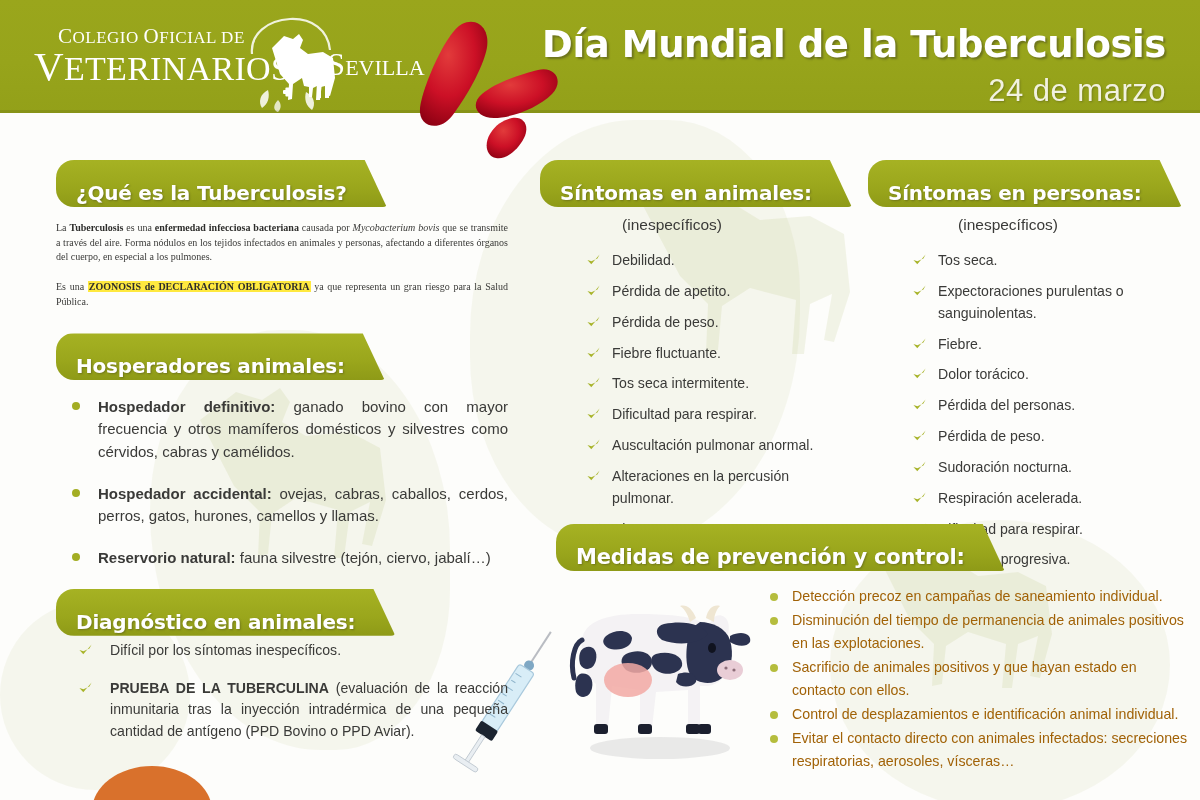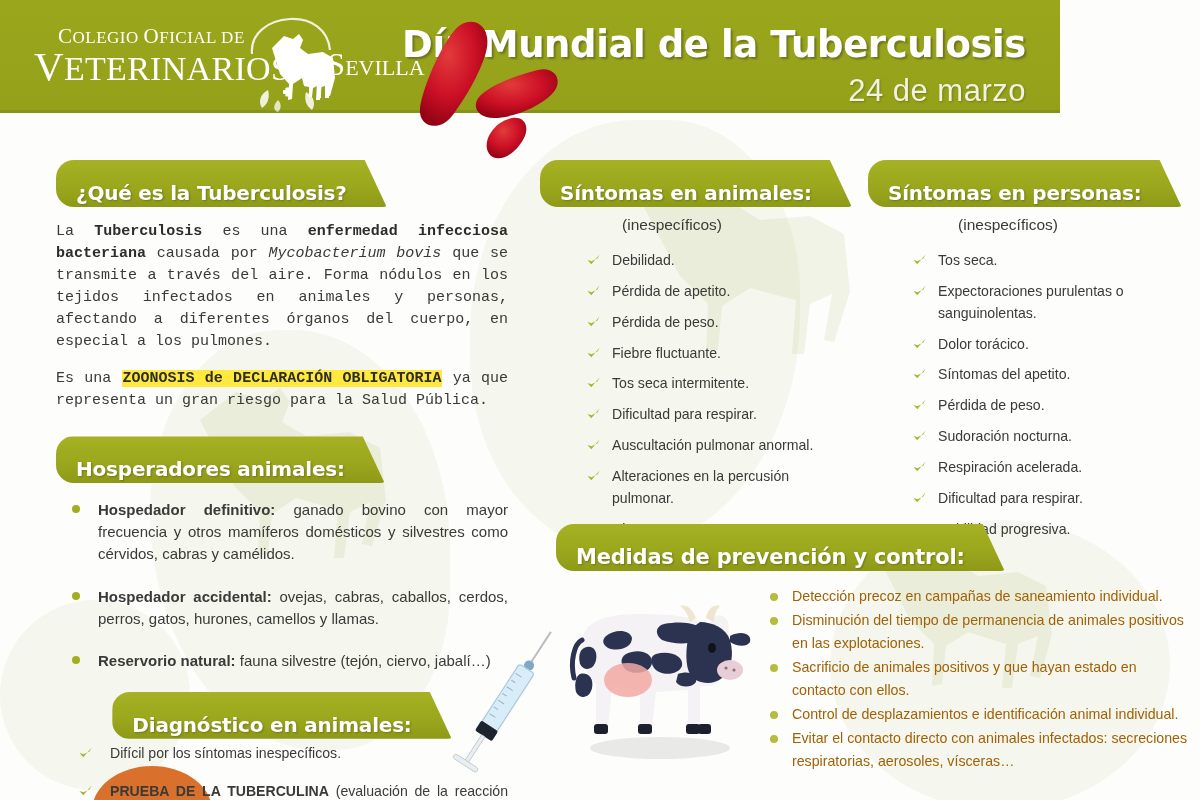--- a/index.html
+++ b/index.html
@@ -41,21 +41,21 @@
     position: absolute;
     background: #eef0e2;
     opacity: .55;
     border-radius: 50% 40% 55% 45%;
   }
 
   
   .header {
     position: absolute;
     left: 0; top: 0;
-    width: 1060px;
+    width: 1200px;
     height: 113px;
     background: linear-gradient(180deg,#9aa61c 0%, #97a41b 55%, #93a019 100%);
     z-index: 3;
     padding-left: 36px;
   }
   .header::after {
     content:"";
     position:absolute;
     left:0; bottom:0; width:100%; height:3px;
     background: rgba(0,0,0,.08);
@@ -153,22 +153,22 @@
   }
 
   
   .col { position: absolute; z-index: 5; }
   .col-left   { left: 56px;  top: 160px; width: 452px; }
   .col-mid    { left: 540px; top: 160px; width: 310px; }
   .col-right  { left: 868px; top: 160px; width: 320px; }
   .prevention { left: 556px; top: 524px; width: 632px; position:absolute; z-index:5; }
 
   p.body {
-    font-family: Liberation Mono, monospace;
-    font-size: 15px;
+    font-family: Liberation Serif, serif;
+    font-size: 10px;
     line-height: 1.47;
     color: #3a3a38;
     text-align: justify;
     margin-top: 14px;
   }
   p.body b, .bold { font-weight: 700; color: #2d2d2b; }
   .ital { font-style: italic; }
   .hl { background: #ffe93f; padding: 0 1px; }
 
   ul { list-style: none; }
@@ -362,21 +362,21 @@
       <li>
         <span class="dot"></span>
         <b>Hospedador accidental:</b><span> ovejas, cabras, caballos, cerdos, perros, gatos, hurones, camellos y llamas.</span>
       </li>
       <li>
         <span class="dot"></span>
         <b>Reservorio natural:</b><span> fauna silvestre (tejón, ciervo, jabalí…)</span>
       </li>
     </ul>
 
-    <div style="margin-top:16px;text-align:center;">
+    <div style="margin-top:16px;">
       <div class="tab">Diagnóstico en animales:</div>
     </div>
 
     <ul class="check-list spaced wide" style="margin-top:4px;">
       <li style="padding-left:54px;margin-bottom:16px;">
         <svg class="chk" style="left:22px;" viewBox="0 0 16 15">
           <path d="M1.5 7.5 L5.6 12 L14.5 1.5 L12.2 5.8 L5.8 8.8 Z" fill="#a8b42a"></path>
         </svg>
         <span>Difícil por los síntomas inespecíficos.</span>
       </li>
@@ -430,24 +430,27 @@
 
     <ul class="check-list spaced" style="margin-top:16px;margin-left:40px;">
       <li><svg class="chk" viewBox="0 0 16 15">
             <path d="M1.5 7.5 L5.6 12 L14.5 1.5 L12.2 5.8 L5.8 8.8 Z" fill="#a8b42a"></path>
           </svg><span>Tos seca.</span></li>
       <li><svg class="chk" viewBox="0 0 16 15">
             <path d="M1.5 7.5 L5.6 12 L14.5 1.5 L12.2 5.8 L5.8 8.8 Z" fill="#a8b42a"></path>
           </svg><span>Expectoraciones purulentas o sanguinolentas.</span></li>
       <li><svg class="chk" viewBox="0 0 16 15">
             <path d="M1.5 7.5 L5.6 12 L14.5 1.5 L12.2 5.8 L5.8 8.8 Z" fill="#a8b42a"></path>
+          </svg><span>Fiebre.</span></li>
+      <li><svg class="chk" viewBox="0 0 16 15">
+            <path d="M1.5 7.5 L5.6 12 L14.5 1.5 L12.2 5.8 L5.8 8.8 Z" fill="#a8b42a"></path>
           </svg><span>Dolor torácico.</span></li>
       <li><svg class="chk" viewBox="0 0 16 15">
             <path d="M1.5 7.5 L5.6 12 L14.5 1.5 L12.2 5.8 L5.8 8.8 Z" fill="#a8b42a"></path>
-          </svg><span>Síntomas del apetito.</span></li>
+          </svg><span>Pérdida del personas.</span></li>
       <li><svg class="chk" viewBox="0 0 16 15">
             <path d="M1.5 7.5 L5.6 12 L14.5 1.5 L12.2 5.8 L5.8 8.8 Z" fill="#a8b42a"></path>
           </svg><span>Pérdida de peso.</span></li>
       <li><svg class="chk" viewBox="0 0 16 15">
             <path d="M1.5 7.5 L5.6 12 L14.5 1.5 L12.2 5.8 L5.8 8.8 Z" fill="#a8b42a"></path>
           </svg><span>Sudoración nocturna.</span></li>
       <li><svg class="chk" viewBox="0 0 16 15">
             <path d="M1.5 7.5 L5.6 12 L14.5 1.5 L12.2 5.8 L5.8 8.8 Z" fill="#a8b42a"></path>
           </svg><span>Respiración acelerada.</span></li>
       <li><svg class="chk" viewBox="0 0 16 15">

